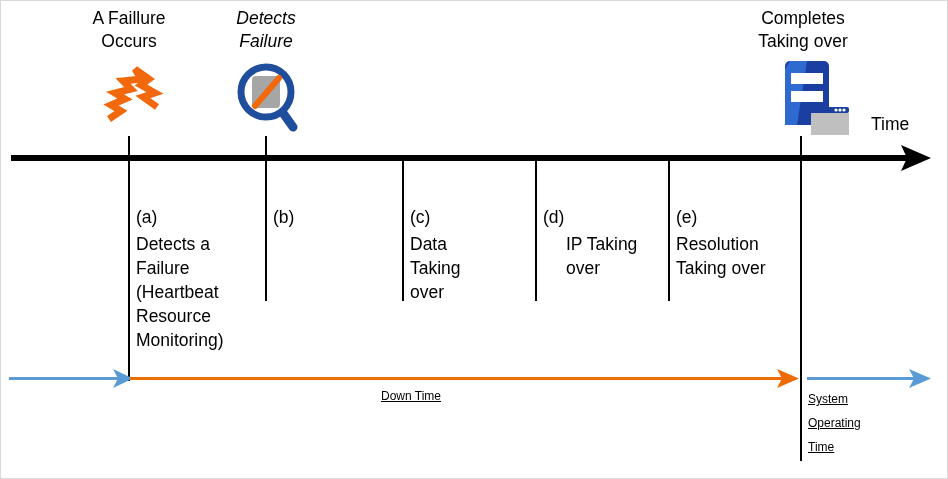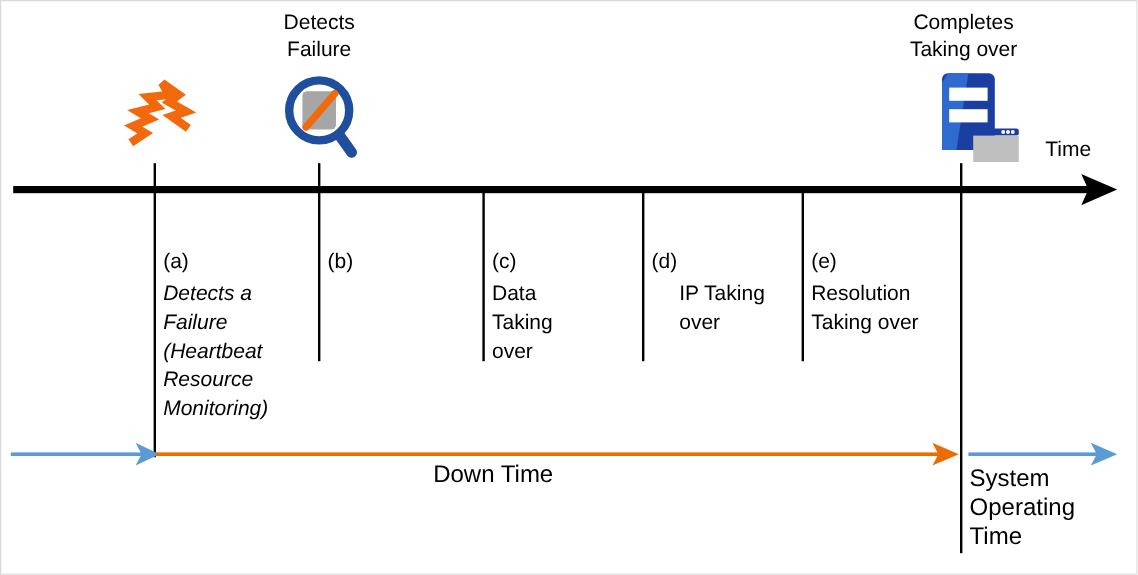--- a/index.html
+++ b/index.html
@@ -67,40 +67,43 @@
   .bar.blue  { background: #5b9bd5; }
   .bar.orange{ background: #ed6c02; }
 
   .bar-head {
     position: absolute;
     width: 0; height: 0;
   }
 
   .bottom-text {
     position: absolute;
-    font-size: 20px;
+    font-size: 12px;
     line-height: 24px;
     color: #000;
     white-space: pre-line;
+    text-decoration: underline;
   }
   .bottom-text.center { text-align: center; }
   .time-label {
     position: absolute;
     font-size: 17.5px;
     line-height: 22px;
     color: #000;
   }
 </style>
 </head>
 <body>
 
 <div id="canvas">
 
-
-  <div class="event-caption" style="left:200px; top:6px; width:130px;">Detects
+  <div class="event-caption" style="left:58px; top:6px; width:140px;">A Faillure
+Occurs</div>
+
+  <div class="event-caption" style="left:200px; top:6px; width:130px;font-style:italic;">Detects
 Failure</div>
 
   <div class="event-caption" style="left:722px; top:6px; width:160px;">Completes
 Taking over</div>
 
   <div class="icon-box" style="left:94px; top:62px; width:72px; height:72px;">
     <svg width="72" height="72" viewBox="0 0 72 72">
       <polyline points="14,56 26,48 16,42 30,36 20,30 36,26 28,18 46,16 40,6 54,16 46,22 60,30 48,34 62,44" fill="none" stroke="#f2690d" stroke-width="7" stroke-linejoin="miter" stroke-linecap="butt"></polyline>
     </svg>
   </div>
@@ -138,21 +141,21 @@
   <div class="tick" style="left:799px; top:135px; height:325px;"></div>
 
   <div class="axis-line" style="left:10px; top:154px; width:898px;"></div>
   <div class="axis-head" style="left:900px; top:140px;">
     <svg width="36" height="34" viewBox="0 0 36 34">
       <polygon points="0,4 30,17 0,30 6,17" fill="#000000"></polygon>
     </svg>
   </div>
 
   <div class="step-label" style="left:135px; top:204px;">(a)</div>
-  <div class="step-label" style="left:135px; top:231px; width:125px;font-style:italic;">Detects a
+  <div class="step-label" style="left:135px; top:231px; width:125px;">Detects a
  Failure
 (Heartbeat
 Resource
 Monitoring)</div>
 
   <div class="step-label" style="left:272px; top:204px;">(b)</div>
 
   <div class="step-label" style="left:409px; top:204px;">(c)</div>
   <div class="step-label" style="left:409px; top:231px; width:120px;">Data
 Taking

